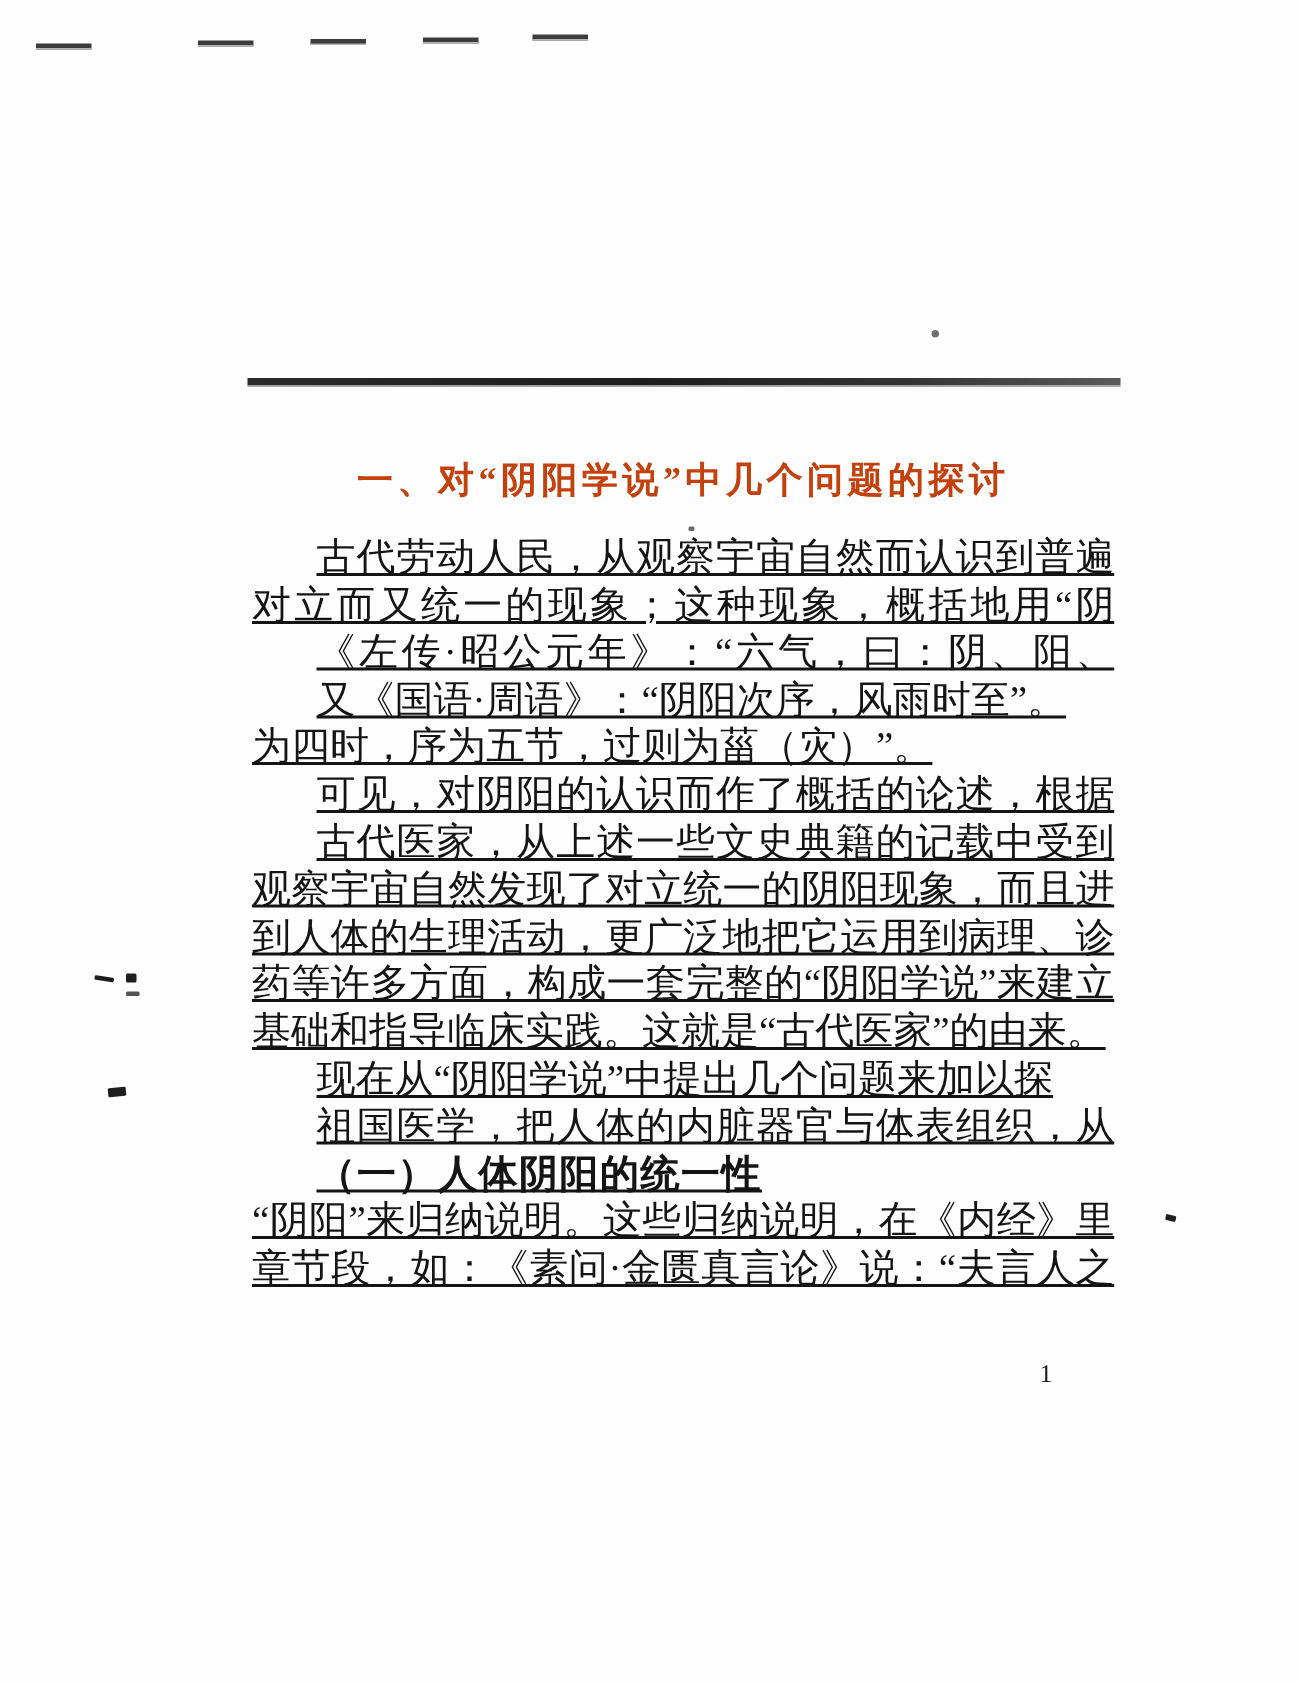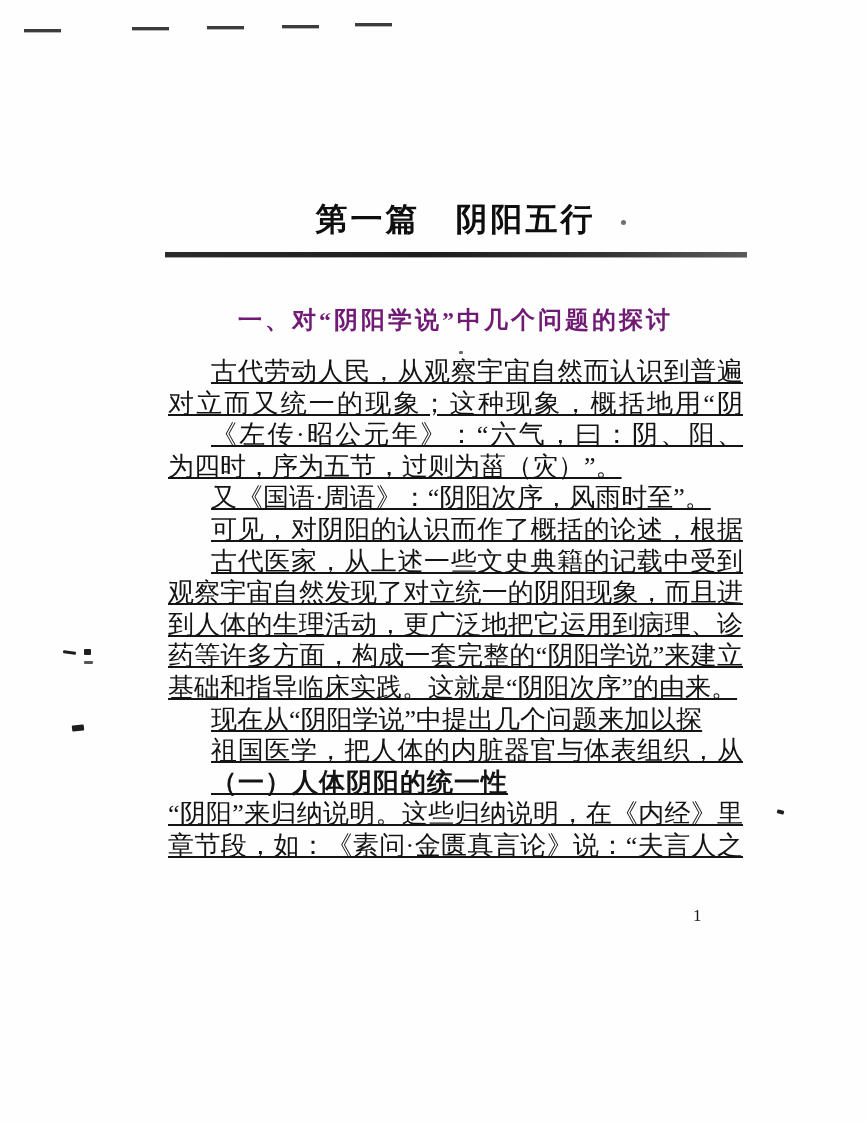--- a/index.html
+++ b/index.html
@@ -59,21 +59,21 @@
   
   .section-heading {
     position: absolute;
     left: 168px;
     top: 304px;
     width: 575px;
     text-align: center;
     font-size: 24px;
     font-weight: 600;
     letter-spacing: 3px;
-    color: #701a75;
+    color: #c2410c;
   }
 
   
   .body-text {
     position: absolute;
     left: 168px;
     top: 356px;
     width: 575px;
     font-size: 26px;
     text-decoration: underline;
@@ -117,39 +117,38 @@
 <body>
 
 <div class="page">
 
   <div class="top-dash" style="left:24px;  top:29px;"></div>
   <div class="top-dash" style="left:132px; top:27px;"></div>
   <div class="top-dash" style="left:207px; top:26px;"></div>
   <div class="top-dash" style="left:282px; top:25px;"></div>
   <div class="top-dash" style="left:355px; top:23px;"></div>
 
-  <div class="title-row">第一篇　阴阳五行</div>
   <div class="title-dot"></div>
 
   <div class="title-rule"></div>
 
   <div class="section-heading">一、对“阴阳学说”中几个问题的探讨</div>
 
   <div class="body-text">
       <div class="line indent justify">古代劳动人民，从观察宇宙自然而认识到普遍存在着既</div>
       <div class="line justify">对立而又统一的现象；这种现象，概括地用“阴阳”金匮真言论</div>
       <div class="line indent justify">《左传·昭公元年》：“六气，曰：阴、阳、风、雨、晦、明也。分</div>
+      <div class="line indent">又《国语·周语》：“阴阳次序，风雨时至”。</div>
       <div class="line">为四时，序为五节，过则为菑（灾）”。</div>
-      <div class="line indent">又《国语·周语》：“阴阳次序，风雨时至”。</div>
       <div class="line indent justify">可见，对阴阳的认识而作了概括的论述，根据劳动人民</div>
       <div class="line indent justify">古代医家，从上述一些文史典籍的记载中受到启迪，不但</div>
       <div class="line justify">观察宇宙自然发现了对立统一的阴阳现象，而且进一步联系</div>
       <div class="line justify">到人体的生理活动，更广泛地把它运用到病理、诊断、处方、遣</div>
       <div class="line justify">药等许多方面，构成一套完整的“阴阳学说”来建立医学理论</div>
-      <div class="line">基础和指导临床实践。这就是“阴阳次序”的由来。</div>
+      <div class="line">基础和指导临床实践。这就是“古代医家”的由来。</div>
       <div class="line indent">现在从“阴阳学说”中提出几个问题来加以探讨。</div>
       <div class="line indent justify">祖国医学，把人体的内脏器官与体表组织，从多方面用</div>
       <div class="line indent bold">（一）人体阴阳的统一性</div>
       <div class="line justify">“阴阳”来归纳说明。这些归纳说明，在《内经》里散见于很多篇</div>
       <div class="line justify">章节段，如：《素问·金匮真言论》说：“夫言人之阴阳，则外为</div>
     </div>
 
   <div class="page-number">1</div>
 
   <div class="speck s1"></div>

